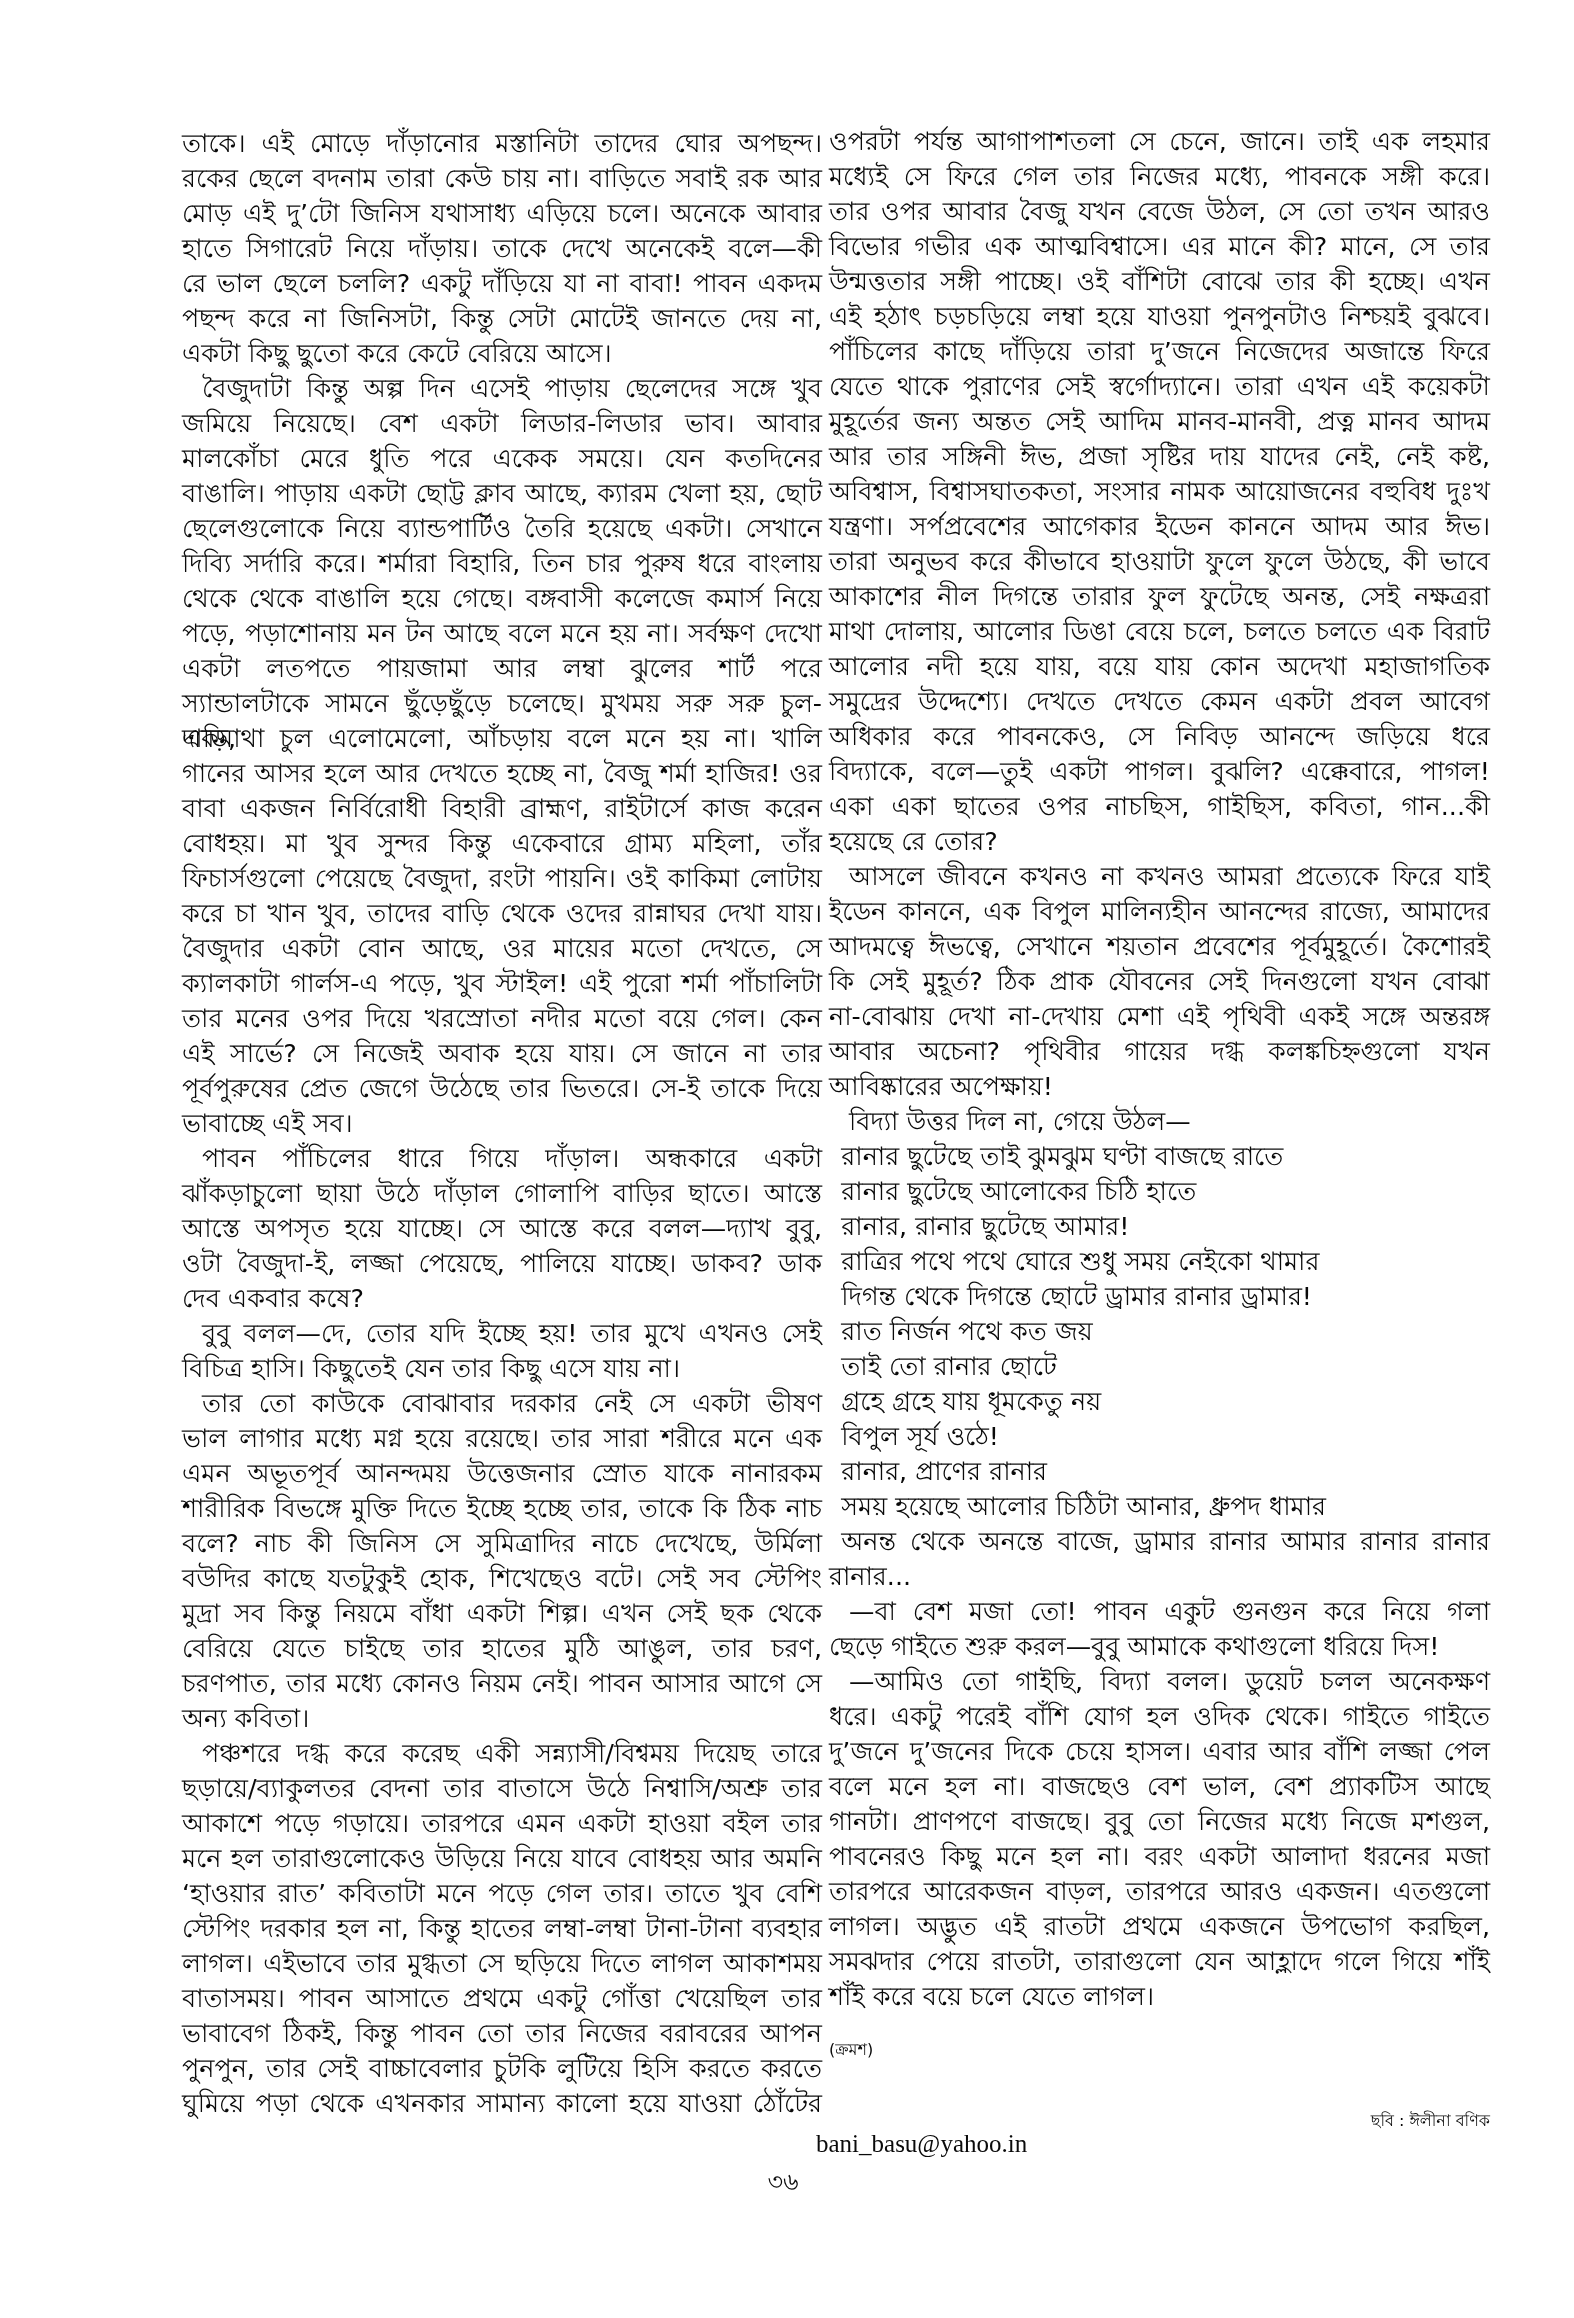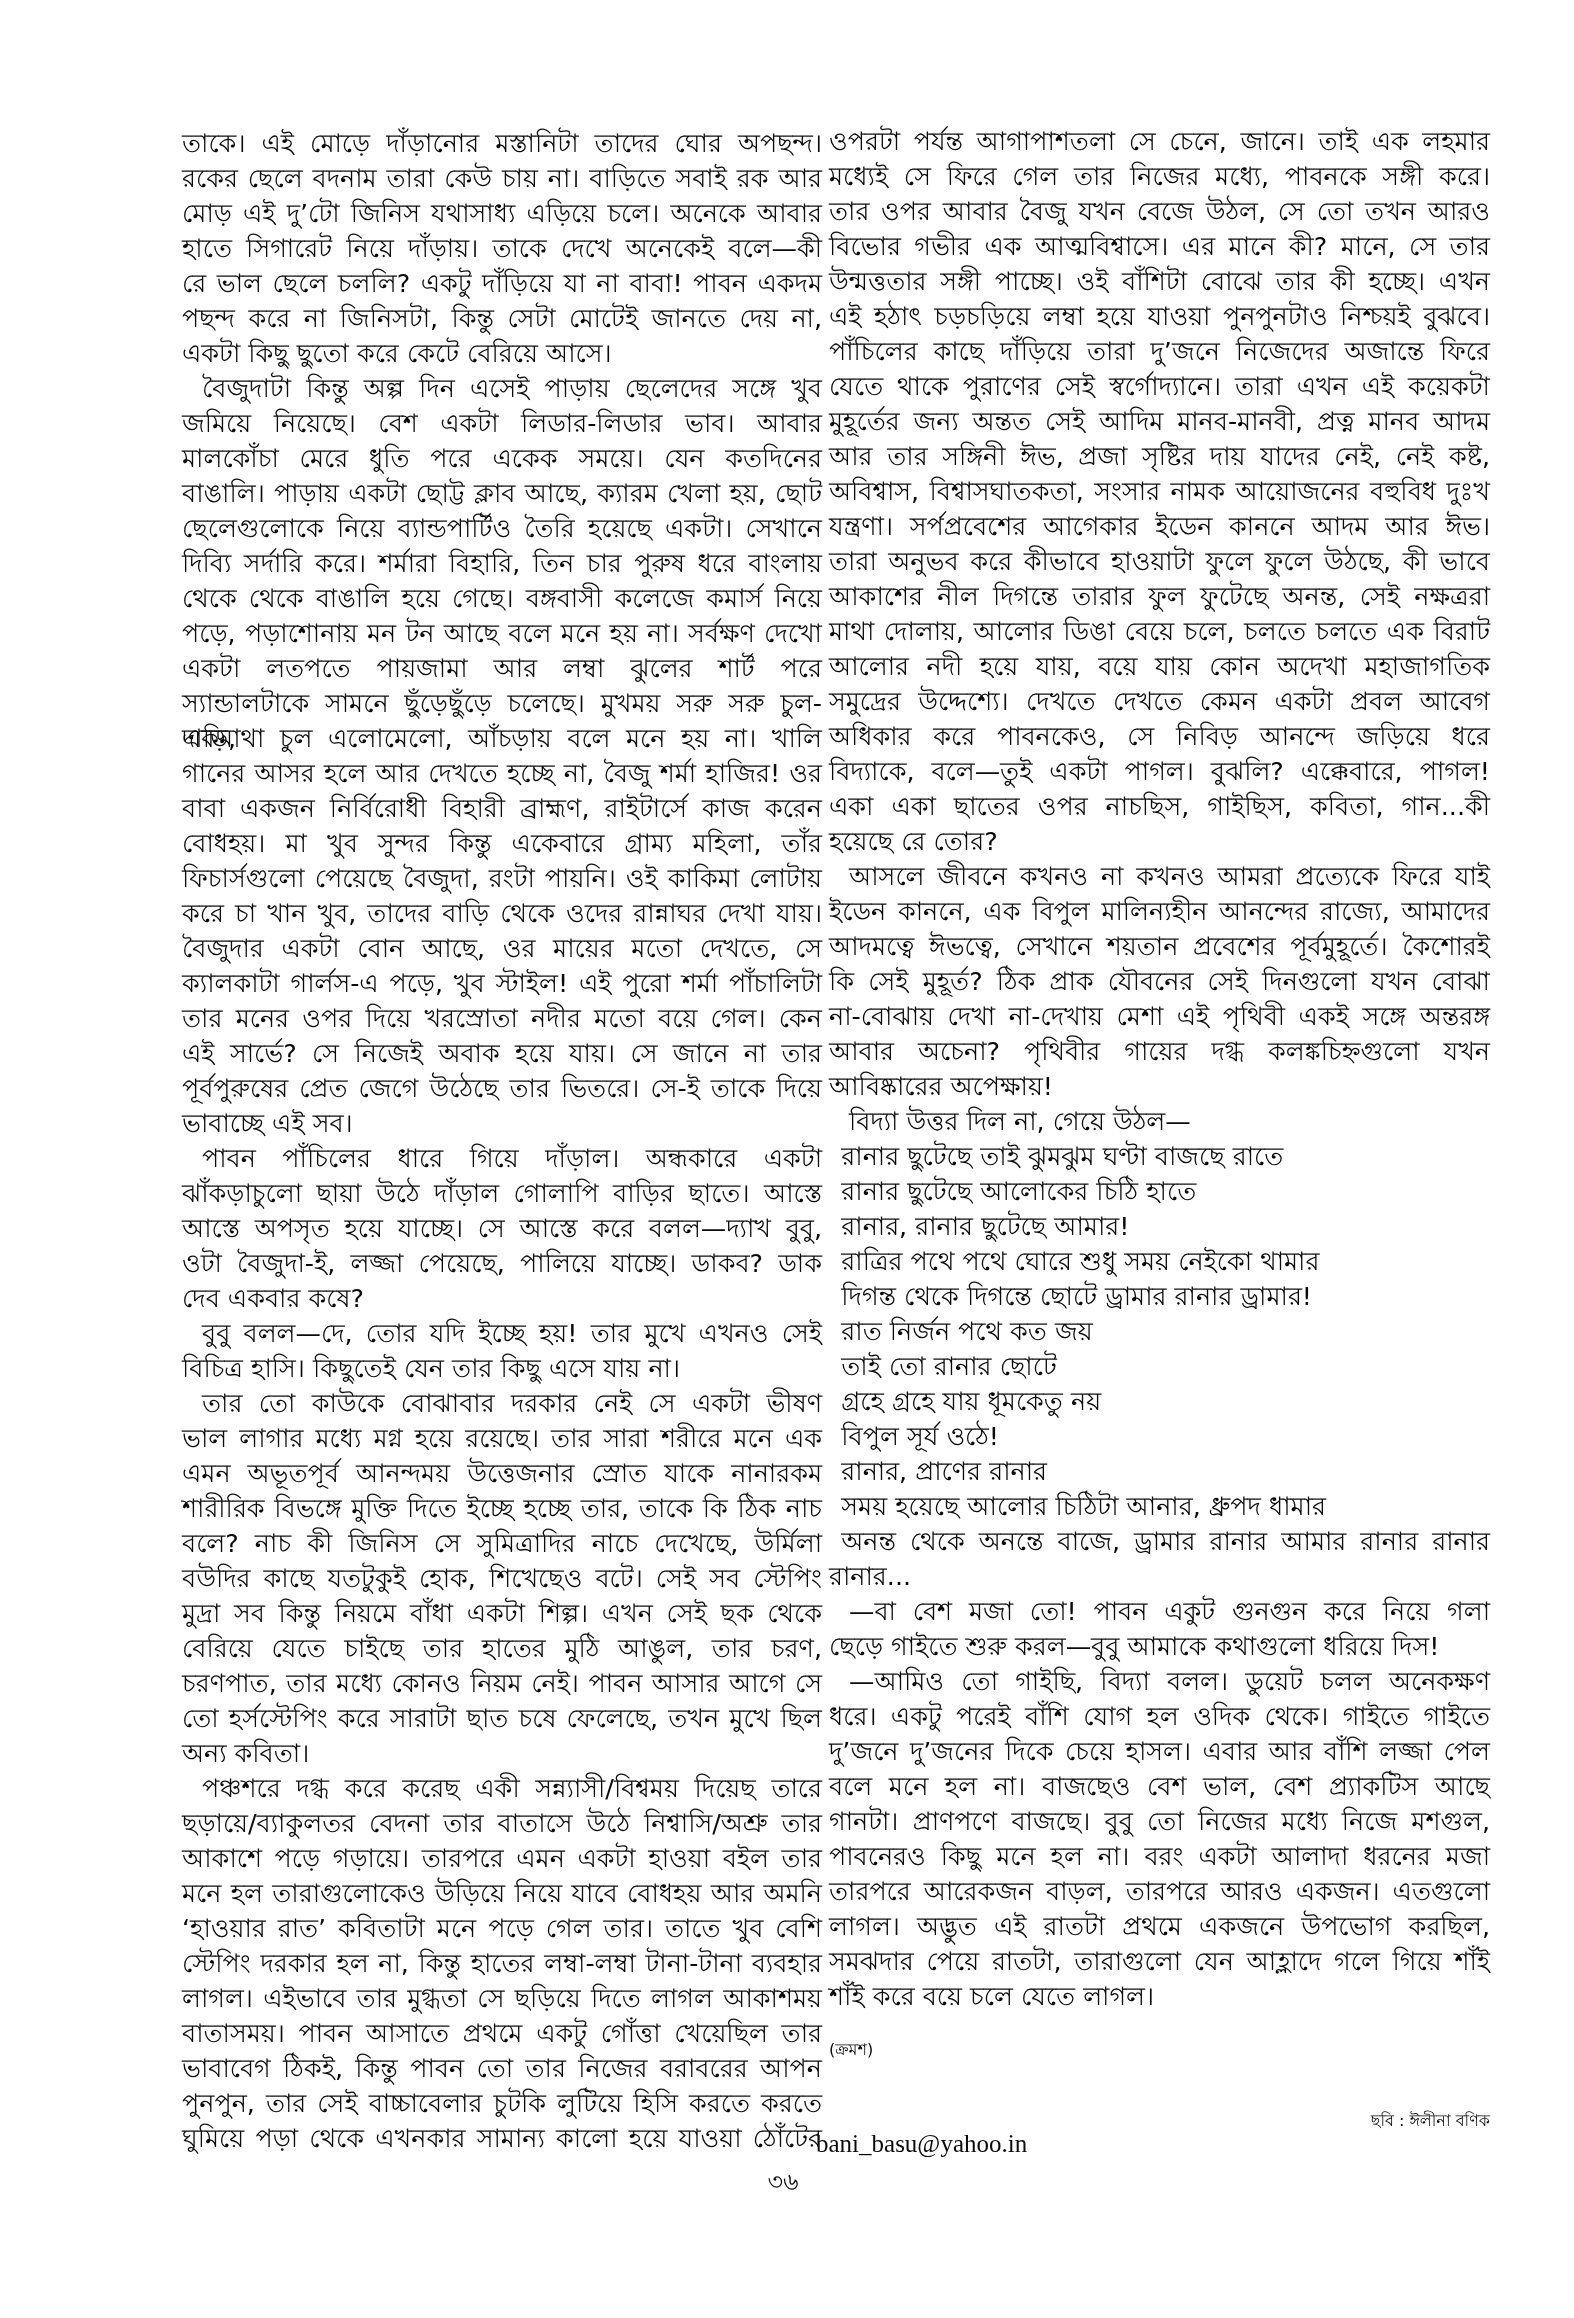--- a/index.html
+++ b/index.html
@@ -96,21 +96,20 @@
       <div class="line n">বিচিত্র হাসি। কিছুতেই যেন তার কিছু এসে যায় না।</div>
       <div class="line j p">তার তো কাউকে বোঝাবার দরকার নেই সে একটা ভীষণ</div>
       <div class="line j">ভাল লাগার মধ্যে মগ্ন হয়ে রয়েছে। তার সারা শরীরে মনে এক</div>
       <div class="line j">এমন অভূতপূর্ব আনন্দময় উত্তেজনার স্রোত যাকে নানারকম</div>
       <div class="line j">শারীরিক বিভঙ্গে মুক্তি দিতে ইচ্ছে হচ্ছে তার, তাকে কি ঠিক নাচ</div>
       <div class="line j">বলে? নাচ কী জিনিস সে সুমিত্রাদির নাচে দেখেছে, উর্মিলা</div>
       <div class="line j">বউদির কাছে যতটুকুই হোক, শিখেছেও বটে। সেই সব স্টেপিং</div>
       <div class="line j">মুদ্রা সব কিন্তু নিয়মে বাঁধা একটা শিল্প। এখন সেই ছক থেকে</div>
       <div class="line j">বেরিয়ে যেতে চাইছে তার হাতের মুঠি আঙুল, তার চরণ,</div>
       <div class="line j">চরণপাত, তার মধ্যে কোনও নিয়ম নেই। পাবন আসার আগে সে</div>
-      <div class="line j">তো হর্সস্টেপিং করে সারাটা ছাত চষে ফেলেছে, তখন মুখে ছিল</div>
       <div class="line n">অন্য কবিতা।</div>
       <div class="line j p">পঞ্চশরে দগ্ধ করে করেছ একী সন্ন্যাসী/বিশ্বময় দিয়েছ তারে</div>
       <div class="line j">ছড়ায়ে/ব্যাকুলতর বেদনা তার বাতাসে উঠে নিশ্বাসি/অশ্রু তার</div>
       <div class="line j">আকাশে পড়ে গড়ায়ে। তারপরে এমন একটা হাওয়া বইল তার</div>
       <div class="line j">মনে হল তারাগুলোকেও উড়িয়ে নিয়ে যাবে বোধহয় আর অমনি</div>
       <div class="line j">‘হাওয়ার রাত’ কবিতাটা মনে পড়ে গেল তার। তাতে খুব বেশি</div>
       <div class="line j">স্টেপিং দরকার হল না, কিন্তু হাতের লম্বা-লম্বা টানা-টানা ব্যবহার</div>
       <div class="line j">লাগল। এইভাবে তার মুগ্ধতা সে ছড়িয়ে দিতে লাগল আকাশময়</div>
       <div class="line j">বাতাসময়। পাবন আসাতে প্রথমে একটু গোঁত্তা খেয়েছিল তার</div>
       <div class="line j">ভাবাবেগ ঠিকই, কিন্তু পাবন তো তার নিজের বরাবরের আপন</div>

